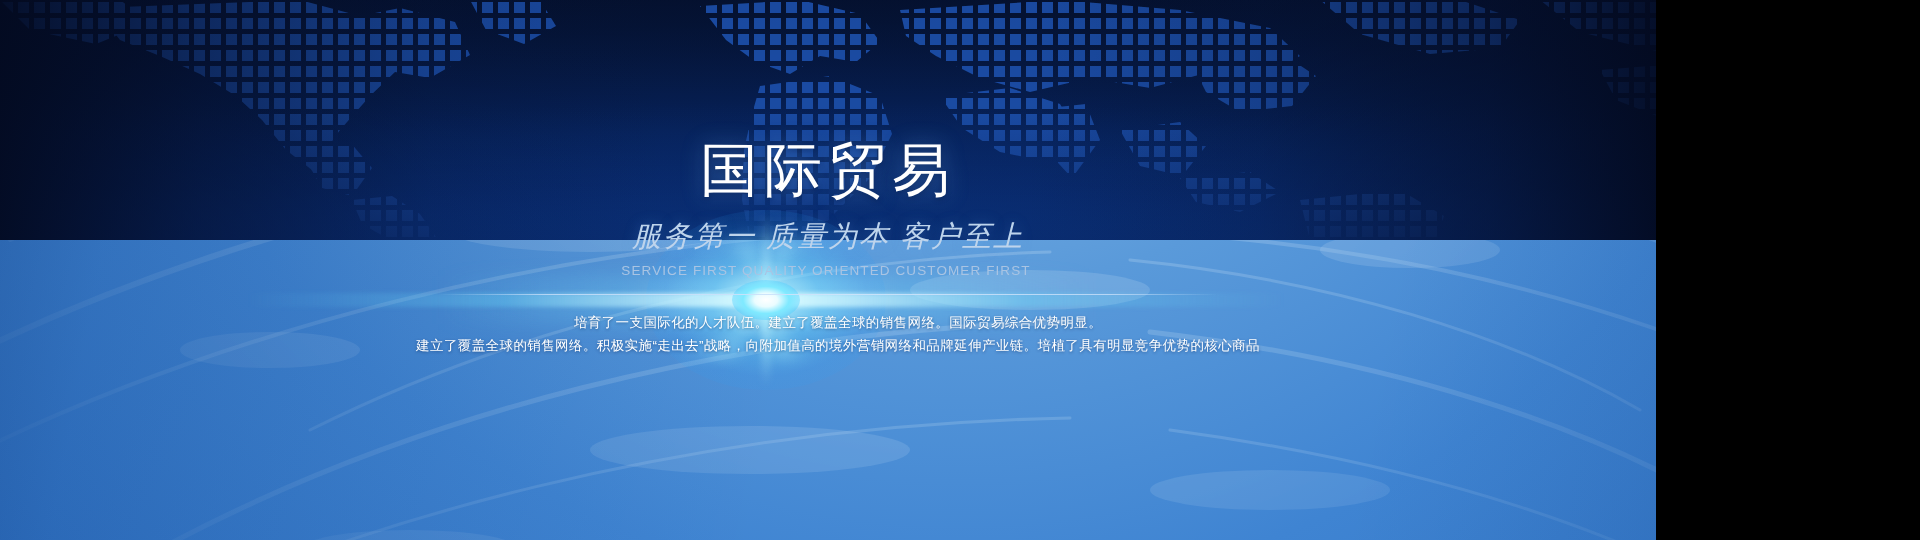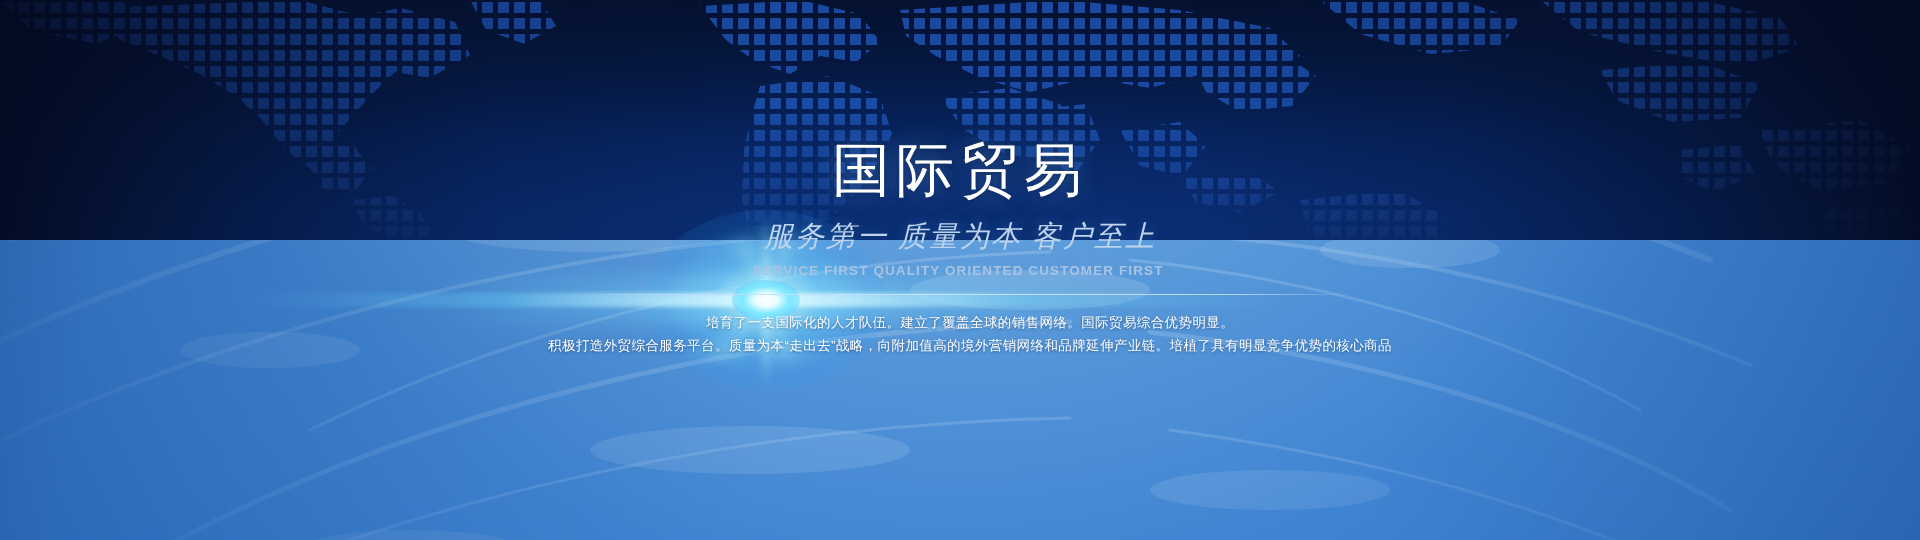--- a/index.html
+++ b/index.html
@@ -7,21 +7,21 @@
     margin: 0;
     padding: 0;
     background: #000;
   }
   body {
     font-family: "Liberation Sans", "DejaVu Sans", sans-serif;
   }
 
   #banner {
     position: relative;
-    width: 1920px;
+    width: 1656px;
     height: 540px;
     overflow: hidden;
     background: #0c4a6e;
   }
 
   
   .sky-base {
     position: absolute;
     inset: 0;
     background:
@@ -211,21 +211,21 @@
     font-size: 29px;
     font-weight: 400;
     letter-spacing: 2px;
     color: #bed4ec;
     text-shadow: 0 0 14px rgba(90,160,240,0.35);
     font-style: italic;
   }
   .subtitle-en {
     margin: 6px 4px 0 0;
     font-size: 13.5px;
-    font-weight: 700;
+    font-weight: 400;
     letter-spacing: 1.1px;
     color: #a9c4e3;
   }
   .divider {
     width: 780px;
     height: 1px;
     margin: 16px auto 0 auto;
     background: linear-gradient(90deg, rgba(170,205,240,0) 0%, rgba(195,220,248,0.85) 14%,
        rgba(205,228,250,0.95) 50%, rgba(195,220,248,0.85) 86%, rgba(170,205,240,0) 100%);
   }
@@ -402,17 +402,17 @@
     <div class="flare-core"></div>
   </div>
 
   <div class="content">
     <h1 class="title">国际贸易</h1>
     <div class="subtitle-cn">服务第一 质量为本 客户至上</div>
     <div class="subtitle-en">SERVICE FIRST   QUALITY ORIENTED   CUSTOMER FIRST</div>
     <div class="divider"></div>
     <div class="body-lines">
       <p class="body-line">培育了一支国际化的人才队伍。建立了覆盖全球的销售网络。国际贸易综合优势明显。</p>
-      <p class="body-line">积极打造外贸综合服务平台。质量为本“走出去”战略，向附加值高的境外营销网络和品牌延伸产业链。培植了具有明显竞争优势的核心商品</p>
+      <p class="body-line">建立了覆盖全球的销售网络。积极实施“走出去”战略，向附加值高的境外营销网络和品牌延伸产业链。培植了具有明显竞争优势的核心商品</p>
     </div>
   </div>
 
 </div>
 
 </body></html>

